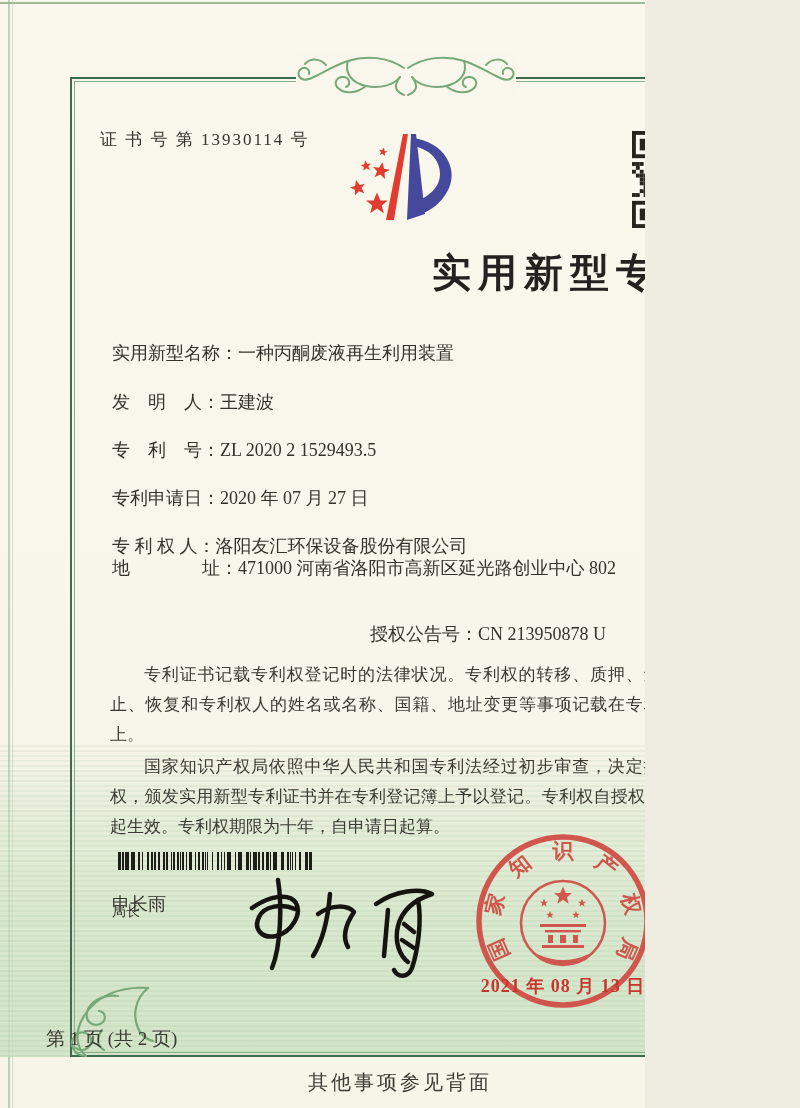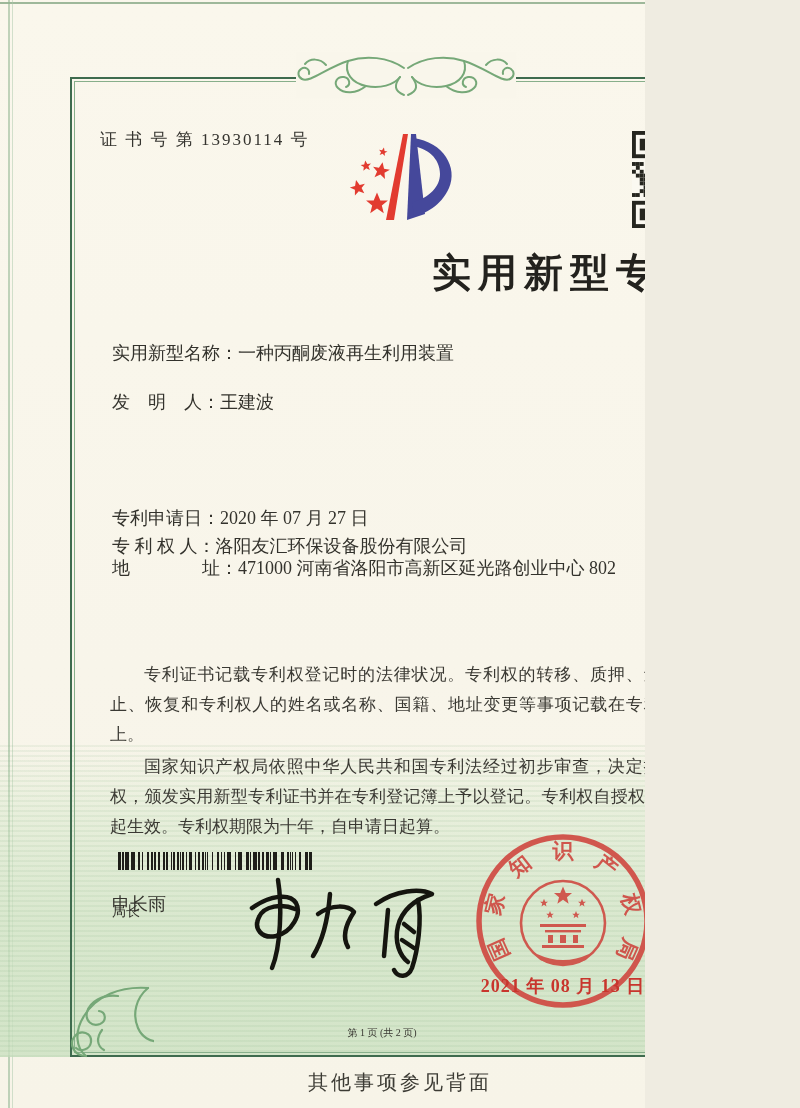--- a/index.html
+++ b/index.html
@@ -49,38 +49,38 @@
 
   .title {
     position:absolute; left:0; top:246px; width:800px; text-align:right;
     font-size:39px; font-weight:bold; letter-spacing:7px; color:#23221e;
     font-family:"Liberation Serif","DejaVu Serif",serif;
   }
 
   .field { position:absolute; left:112px; font-size:18px; color:#33322c; white-space:nowrap; }
   .field .f-label { color:#33322c; }
   .field .f-value { color:#33322c; }
-  .f0{top:341px}.f1{top:390px}.f2{top:438px}.f3{top:506px}.f4{top:534px}.f5{top:556px}
+  .f0{top:341px}.f1{top:390px}.f2{top:438px}.f3{top:486px}.f4{top:534px}.f5{top:556px}
   .grant-row { position:absolute; left:112px; top:622px; font-size:18px; color:#33322c; white-space:nowrap; }
   .grant-no { position:absolute; left:370px; top:622px; font-size:18px; color:#33322c; white-space:nowrap; }
 
   .paras { position:absolute; left:110px; top:660px; width:604px; font-size:17px; line-height:30px; color:#3a3933; text-align:justify; }
   .paras p { text-indent:2em; margin-bottom:2px; }
 
   .barcode { position:absolute; left:118px; top:852px; width:196px; height:18px; }
 
   .director-label { position:absolute; left:112px; top:903px; font-size:14px; color:#35342e; }
   .director-name  { position:absolute; left:112px; top:892px; font-size:18px; color:#35342e; }
   .signature { position:absolute; left:218px; top:868px; width:230px; height:112px; }
 
   .seal { position:absolute; left:463px; top:824px; width:200px; height:200px; }
   .seal-date { position:absolute; left:463px; top:974px; width:200px; text-align:center;
     font-size:18px; font-weight:bold; color:#c8352d; letter-spacing:1px; }
 
-  .page-info { position:absolute; left:46px; top:1026px; width:672px; text-align:center; font-size:10px; color:#3a3933; }
+  .page-info { position:absolute; left:46px; top:1026px; width:672px; text-align:left; font-size:19px; color:#3a3933; }
   .back-note { position:absolute; left:0; top:1069px; width:800px; text-align:center; font-size:20px; color:#3c3b34; letter-spacing:3px; }
 </style>
 </head>
 <body>
 
 <div id="page">
 
   <div class="edge-top"></div>
   <div class="edge-left"></div>
   <div class="edge-left2"></div>
@@ -356,30 +356,36 @@
   </div>
 
   <div class="title">实用新型专利证书</div>
 
   <div class="field f1">
     <span class="f-label">发　明　人：</span><span class="f-value">王建波</span>
   </div>
   <div class="field f0">
     <span class="f-label">实用新型名称：</span><span class="f-value">一种丙酮废液再生利用装置</span>
   </div>
+  <div class="field f2">
+    <span class="f-label">专　利　号：</span><span class="f-value">ZL 2020 2 1529493.5</span>
+  </div>
   <div class="field f3">
     <span class="f-label">专利申请日：</span><span class="f-value">2020 年 07 月 27 日</span>
   </div>
   <div class="field f4">
     <span class="f-label">专 利 权 人：</span><span class="f-value">洛阳友汇环保设备股份有限公司</span>
   </div>
   <div class="field f5">
     <span class="f-label">地　　　　址：</span><span class="f-value">471000 河南省洛阳市高新区延光路创业中心 802</span>
   </div>
 
+  <div class="grant-no">
+    <span>授权公告号：</span><span>CN 213950878 U</span>
+  </div>
 
   <div class="paras">
     <p>专利证书记载专利权登记时的法律状况。专利权的转移、质押、无效、终止、恢复和专利权人的姓名或名称、国籍、地址变更等事项记载在专利登记簿上。</p>
     <p>国家知识产权局依照中华人民共和国专利法经过初步审查，决定授予专利权，颁发实用新型专利证书并在专利登记簿上予以登记。专利权自授权公告之日起生效。专利权期限为十年，自申请日起算。</p>
   </div>
 
   <div class="barcode">
     <svg id="bc-svg" width="196" height="18" viewBox="0 0 196 18">
         <rect x="0" y="0" width="3" height="18" fill="#1e1e19"></rect>
         <rect x="4" y="0" width="2" height="18" fill="#1e1e19"></rect>

